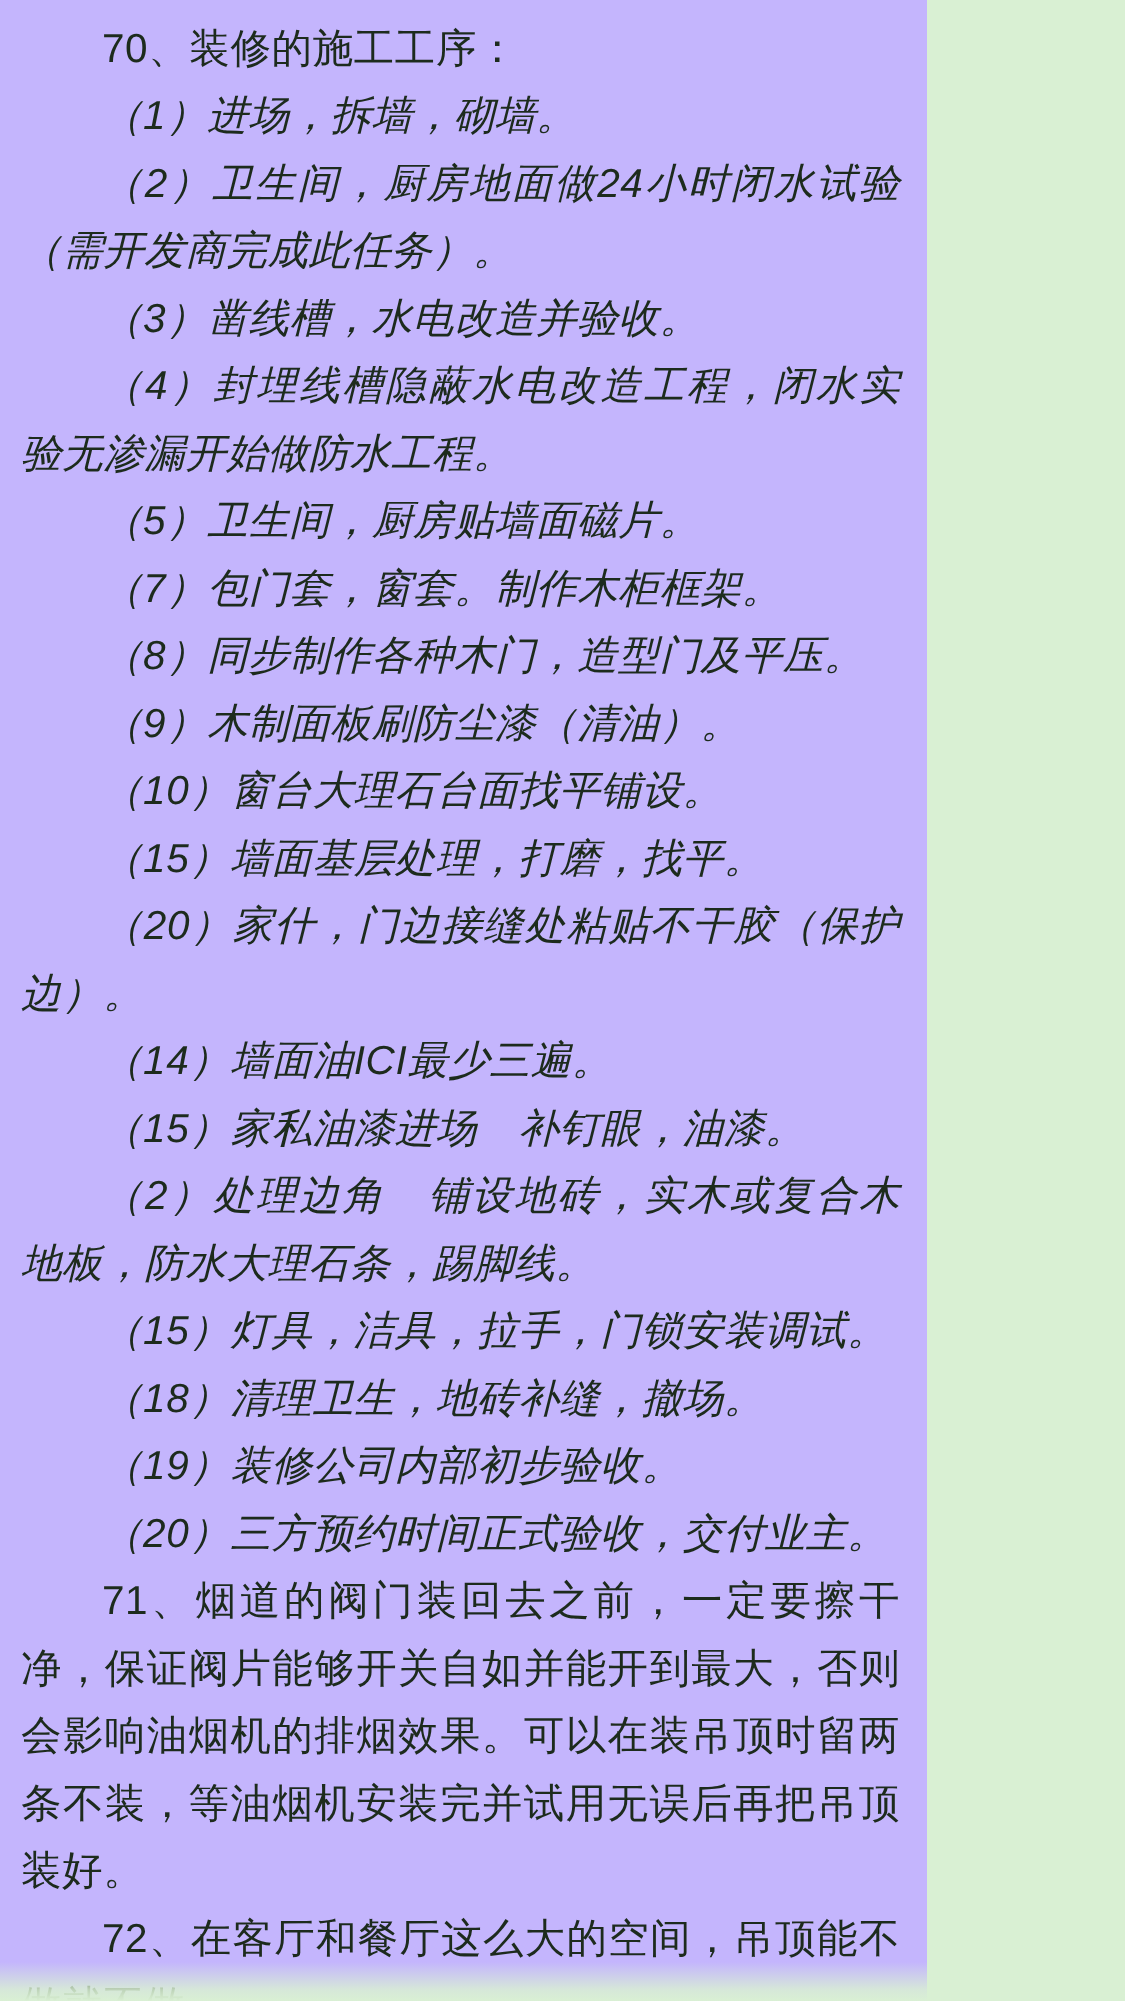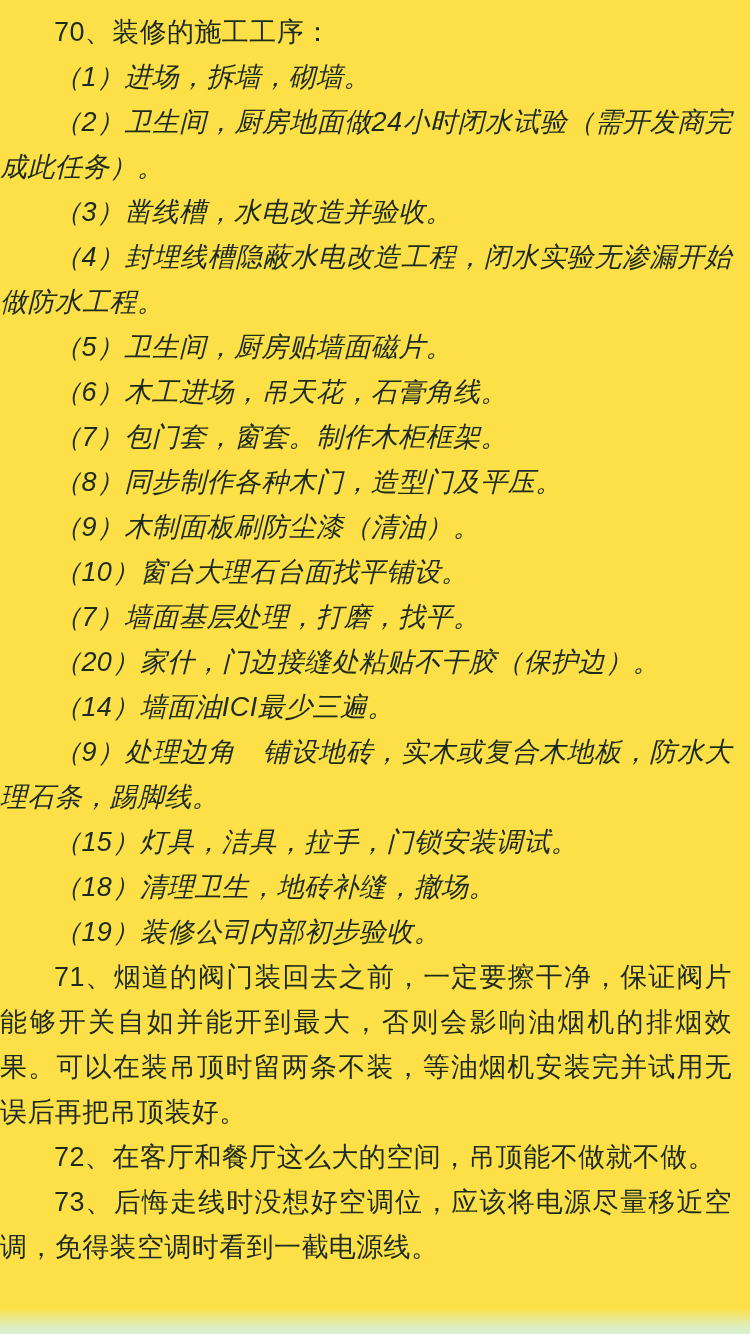--- a/index.html
+++ b/index.html
@@ -7,25 +7,25 @@
     padding: 0;
   }
   body {
     width: 750px;
     height: 1334px;
     background: #d9f0d3;
     font-family: "Liberation Sans", sans-serif;
     overflow: hidden;
   }
   #page {
-    width: 750px;
+    width: 618px;
     height: 1334px;
-    background: #fde047;
+    background: #c4b5fd;
     box-sizing: border-box;
-    padding: 10px 18px 0 0;
+    padding: 10px 18px 0 14px;
     position: relative;
   }
   .para {
     color: #1d2b1d;
     font-size: 27px;
     line-height: 45px;
     text-align: justify;
     text-justify: inter-ideograph;
     margin: 0;
     letter-spacing: 0.4px;
@@ -49,30 +49,31 @@
 </head>
 <body>
 
 <div id="page">
   <div class="para">70、装修的施工工序：</div>
   <div class="para sub">（1）进场，拆墙，砌墙。</div>
   <div class="para sub">（2）卫生间，厨房地面做24小时闭水试验（需开发商完成此任务）。</div>
   <div class="para sub">（3）凿线槽，水电改造并验收。</div>
   <div class="para sub">（4）封埋线槽隐蔽水电改造工程，闭水实验无渗漏开始做防水工程。</div>
   <div class="para sub">（5）卫生间，厨房贴墙面磁片。</div>
-  <div class="para sub">（6）木工进场，吊天花，石膏角线。</div>
   <div class="para sub">（7）包门套，窗套。制作木柜框架。</div>
   <div class="para sub">（8）同步制作各种木门，造型门及平压。</div>
   <div class="para sub">（9）木制面板刷防尘漆（清油）。</div>
   <div class="para sub">（10）窗台大理石台面找平铺设。</div>
-  <div class="para sub">（7）墙面基层处理，打磨，找平。</div>
+  <div class="para sub">（15）墙面基层处理，打磨，找平。</div>
   <div class="para sub">（20）家什，门边接缝处粘贴不干胶（保护边）。</div>
   <div class="para sub">（14）墙面油ICI最少三遍。</div>
-  <div class="para sub">（9）处理边角　铺设地砖，实木或复合木地板，防水大理石条，踢脚线。</div>
+  <div class="para sub">（15）家私油漆进场　补钉眼，油漆。</div>
+  <div class="para sub">（2）处理边角　铺设地砖，实木或复合木地板，防水大理石条，踢脚线。</div>
   <div class="para sub">（15）灯具，洁具，拉手，门锁安装调试。</div>
   <div class="para sub">（18）清理卫生，地砖补缝，撤场。</div>
   <div class="para sub">（19）装修公司内部初步验收。</div>
+  <div class="para sub">（20）三方预约时间正式验收，交付业主。</div>
   <div class="para">71、烟道的阀门装回去之前，一定要擦干净，保证阀片能够开关自如并能开到最大，否则会影响油烟机的排烟效果。可以在装吊顶时留两条不装，等油烟机安装完并试用无误后再把吊顶装好。</div>
   <div class="para">72、在客厅和餐厅这么大的空间，吊顶能不做就不做。</div>
   <div class="para">73、后悔走线时没想好空调位，应该将电源尽量移近空调，免得装空调时看到一截电源线。</div>
 
   <div class="fade-bottom"></div>
 </div>
 
 </body></html>

